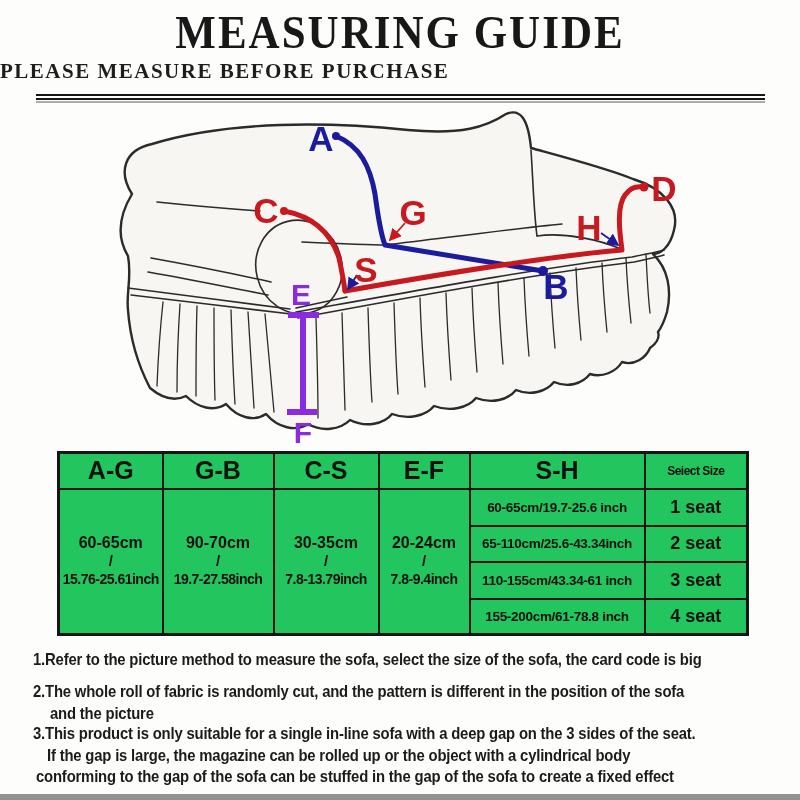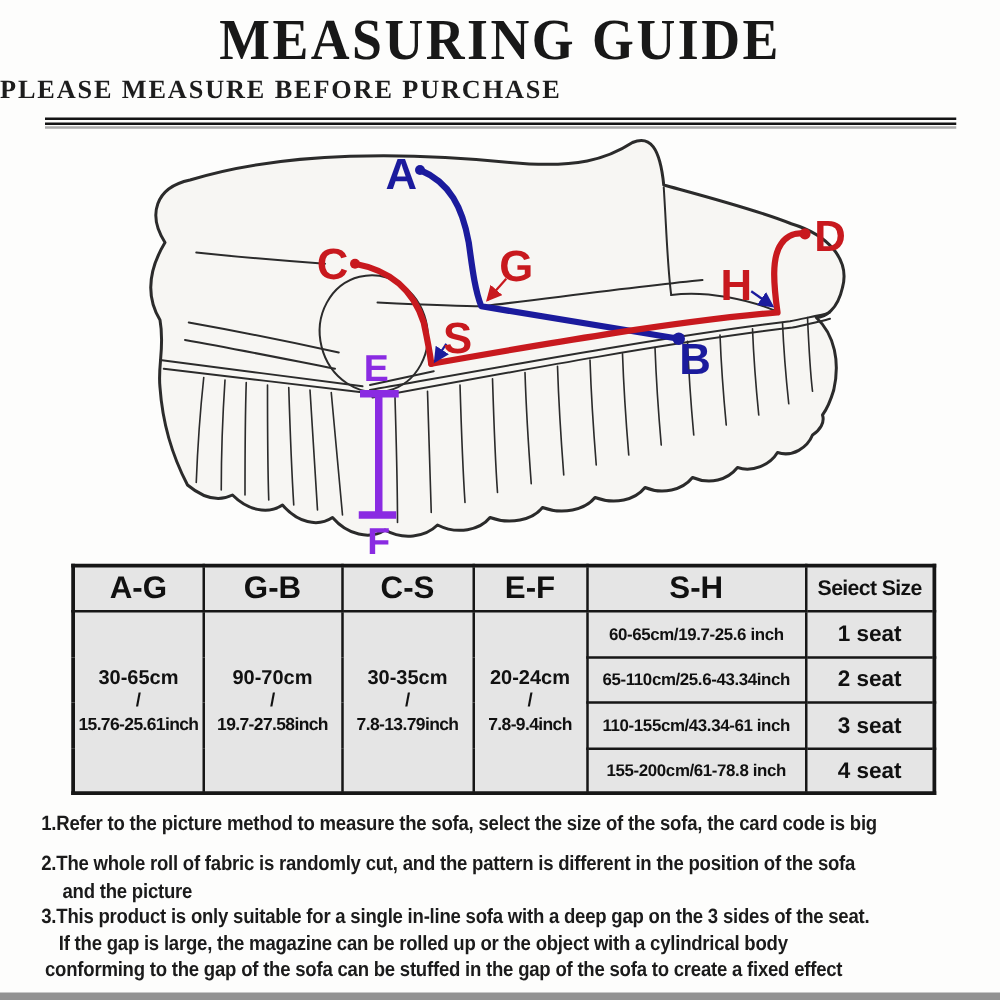--- a/index.html
+++ b/index.html
@@ -33,23 +33,23 @@
   .dot-red{fill:var(--red);}
   .lbl{font-family:"Liberation Sans",sans-serif;font-weight:700;font-size:35px;text-anchor:middle;}
   .lbl-blue{fill:var(--blue);}
   .lbl-red{fill:var(--red);}
   .lbl-purple{fill:var(--purple);font-size:30px;font-weight:600;}
 
   
   .size-table{top:451px;left:57px;width:689px;border-collapse:collapse;table-layout:fixed;
               border:3px solid #161616;}
   .size-table td,.size-table th{border:2px solid #161616;text-align:center;vertical-align:middle;
-              padding:0;color:#111;background:#e5e5e5;}
+              padding:0;color:#111;background:#22c55e;}
   .hdr{font-size:25px;font-weight:700;letter-spacing:0;}
-  .hdr-small{font-size:17px;font-weight:700;letter-spacing:-0.5px;}
+  .hdr-small{font-size:12px;font-weight:700;letter-spacing:-0.5px;}
   .cm{font-size:16px;font-weight:700;line-height:20px;}
   .slash{font-size:15px;font-weight:700;line-height:16px;}
   .inch{font-size:14px;font-weight:700;letter-spacing:-0.5px;line-height:20px;white-space:nowrap;}
   .sh{font-size:13.5px;font-weight:700;letter-spacing:-0.3px;white-space:nowrap;}
   .seat{font-size:18px;font-weight:700;}
 
   
   .note{white-space:nowrap;font-weight:700;font-size:16.5px;color:#1b1b1b;
         letter-spacing:-0.2px;transform:scaleX(0.9);transform-origin:0 0;}
   .bottom-strip{top:794px;left:0;width:800px;height:6px;background:#929292;}
@@ -188,21 +188,21 @@
       <tr style="height:36px">
     <th class="hdr">A-G</th>
     <th class="hdr">G-B</th>
     <th class="hdr">C-S</th>
     <th class="hdr">E-F</th>
     <th class="hdr">S-H</th>
     <th class="hdr-small">Seiect Size</th>
   </tr>
   <tr style="height:37px">
     <td rowspan="4">
-      <div class="cm">30-65cm</div>
+      <div class="cm">60-65cm</div>
       <div class="slash">/</div>
       <div class="inch">15.76-25.61inch</div>
     </td>
     <td rowspan="4">
       <div class="cm">90-70cm</div>
       <div class="slash">/</div>
       <div class="inch">19.7-27.58inch</div>
     </td>
     <td rowspan="4">
       <div class="cm">30-35cm</div>

